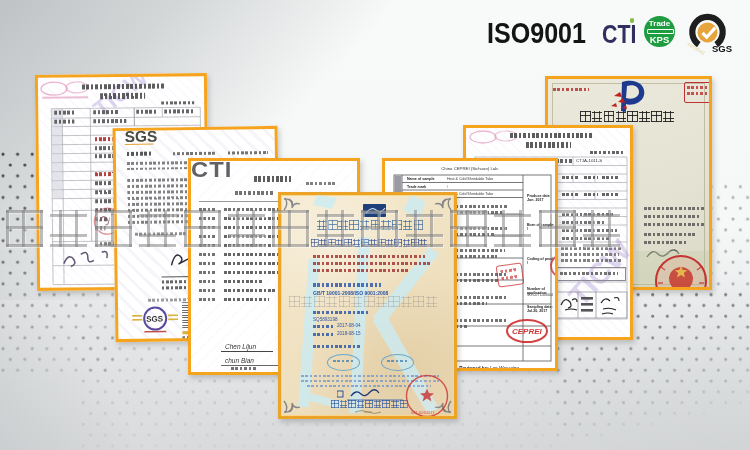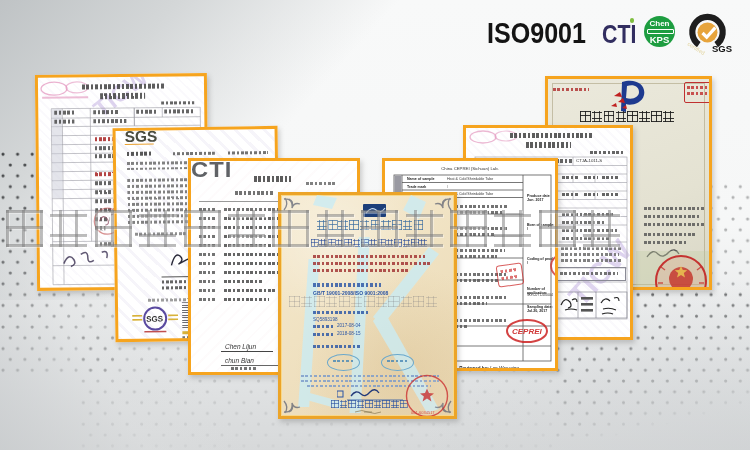--- a/index.html
+++ b/index.html
@@ -70,21 +70,21 @@
 <rect x="0" y="150" width="115" height="225" fill="url(#dt)" mask="url(#mL)"></rect>
 <rect x="552" y="288" width="198" height="150" fill="url(#dt)" mask="url(#mR)" opacity=".9"></rect>
 <rect x="688" y="178" width="62" height="115" fill="url(#dt)" mask="url(#mTR)" opacity=".8"></rect>
 <rect x="80" y="330" width="475" height="120" fill="url(#dt)" mask="url(#mB)" opacity=".4"></rect>
 </svg>
 
 <div class="e" style="left:487px;top:16px;font-size:29.5px;font-weight:bold;color:#141414;transform:scaleX(.85);transform-origin:0 0;">ISO9001</div>
 <div class="e" style="left:602px;top:19px;font-size:26px;font-weight:bold;color:#322e60;transform:scaleX(.82);transform-origin:0 0;">CTI</div>
 <div class="e" style="left:629.5px;top:18px;width:4.5px;height:4.5px;border-radius:50%;background:#7fbf3f;"></div>
 <div class="e" style="left:644px;top:16px;width:31px;height:31px;border-radius:50%;background:#1d9d40;box-shadow:inset 0 0 0 1px #fff0;">
- <div style="position:absolute;left:0;top:3px;width:100%;text-align:center;font-size:8px;font-weight:bold;color:#fff;">Chen</div>
+ <div style="position:absolute;left:0;top:3px;width:100%;text-align:center;font-size:8px;font-weight:bold;color:#fff;">Trade</div>
  <div style="position:absolute;left:3px;top:13px;width:25px;height:3.4px;border:0.7px solid #fff;border-radius:1px;"></div>
  <div style="position:absolute;left:0;top:17.5px;width:100%;text-align:center;font-size:9.5px;font-weight:bold;color:#fff;">KPS</div>
 </div>
 <svg class="e" width="46" height="44" viewBox="0 0 46 44" style="left:686px;top:11px;">
  <path d="M12.8 33.6 A 15.2 15.2 0 1 1 30.2 33.6" fill="none" stroke="#1e1e1e" stroke-width="6.2"></path>
  <circle cx="21.5" cy="21.5" r="10" fill="#e7a43c"></circle>
  <path d="M16.5 22 l4.2 4.2 l8.6 -9.6" fill="none" stroke="#fff" stroke-width="3.2"></path>
  <text x="26" y="40.5" font-family="Liberation Sans" font-size="9.5" font-weight="bold" fill="#111">SGS</text>
  <text x="1" y="34" font-family="Liberation Sans" font-size="5.5" fill="#e2d5a0" transform="rotate(32 1 34)">certified</text>
 </svg>

